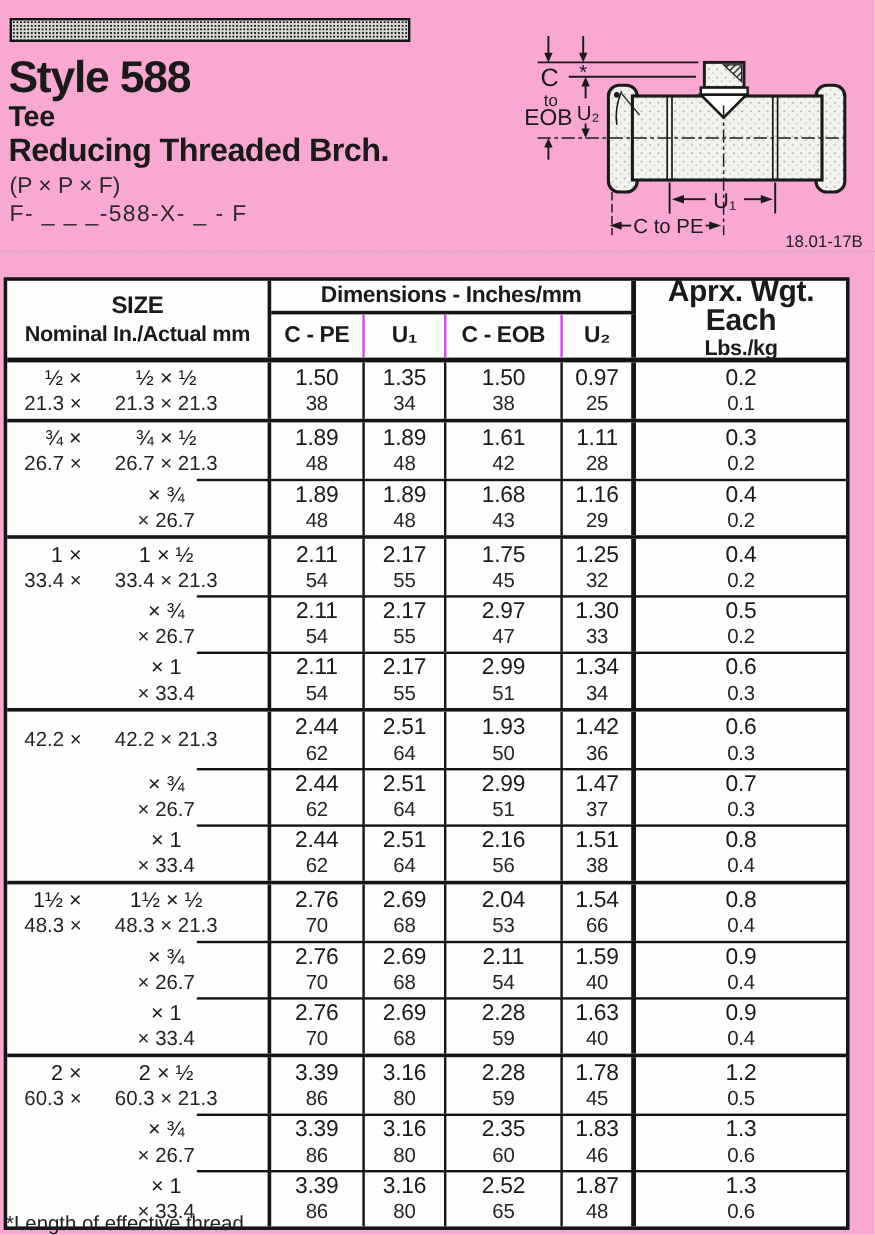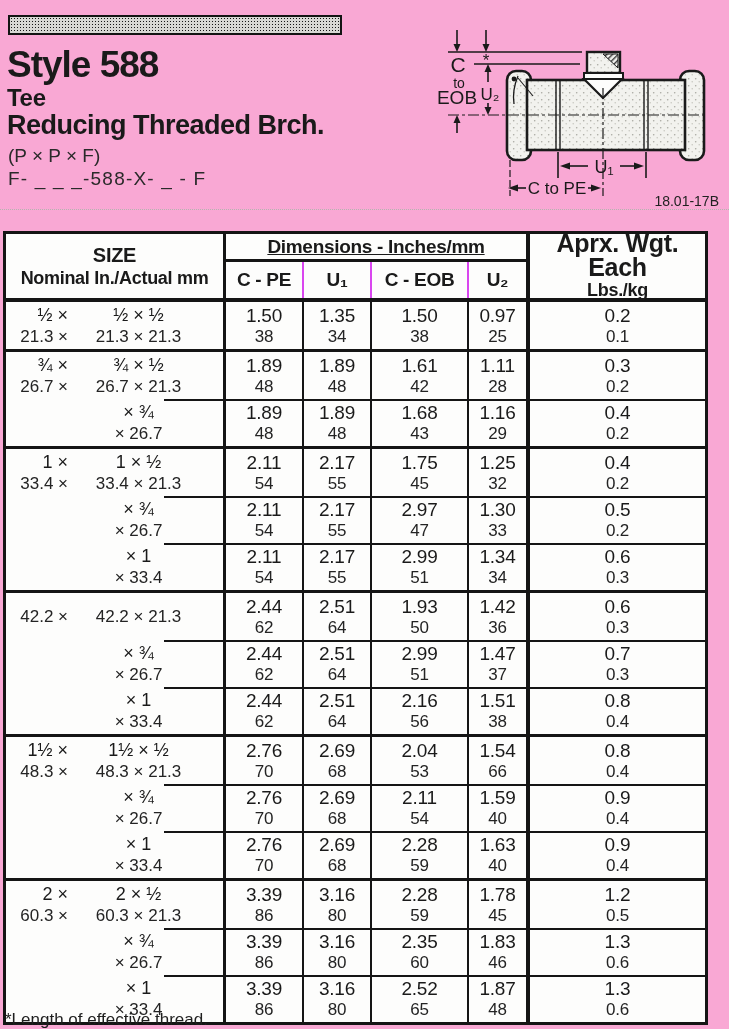--- a/index.html
+++ b/index.html
@@ -42,21 +42,21 @@
     display:grid;
     grid-template-columns:220px 78px 68px 97px 61px 1fr;
     grid-template-rows:28px 36px;
     border-bottom:4px solid #151515;
     font-weight:700;
   }
   .hcell { display:flex; align-items:center; justify-content:center; text-align:center; letter-spacing:-0.3px; }
   .size-h { grid-column:1; grid-row:1/3; border-right:3px solid #151515; flex-direction:column; }
   .size-h .l1 { font-size:20px; line-height:24px; }
   .size-h .l2 { font-size:18px; line-height:22px; }
-  .dims-h { grid-column:2/6; grid-row:1; border-right:4px solid #151515; border-bottom:3px solid #151515; font-size:19px;text-decoration:underline; }
+  .dims-h { grid-column:2/6; grid-row:1; border-right:4px solid #151515; border-bottom:3px solid #151515; font-size:19px; }
   .wgt-h  { grid-column:6; grid-row:1/3; flex-direction:column; }
   .wgt-h .l1 { font-size:25px; line-height:24px; }
   .wgt-h .l2 { font-size:18px; line-height:22px;text-align:right; }
   .colh { grid-row:2; font-size:19px; border-right:2px solid #d946ef; }
   .colh.c2 { grid-column:2; }
   .colh.c3 { grid-column:3; }
   .colh.c4 { grid-column:4; }
   .colh.c5 { grid-column:5; border-right:4px solid #151515; }
 
   .tbody .trow {

